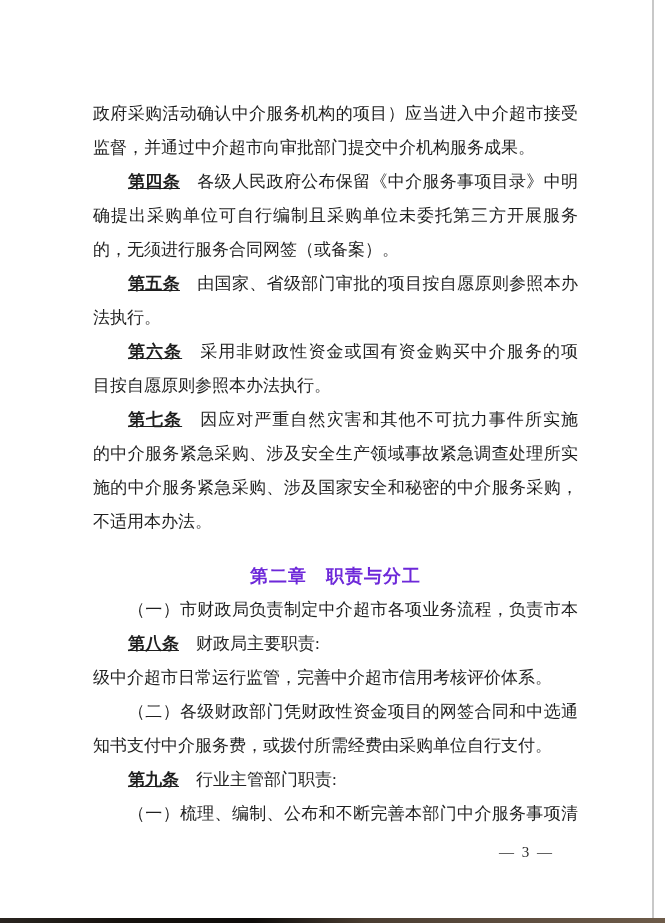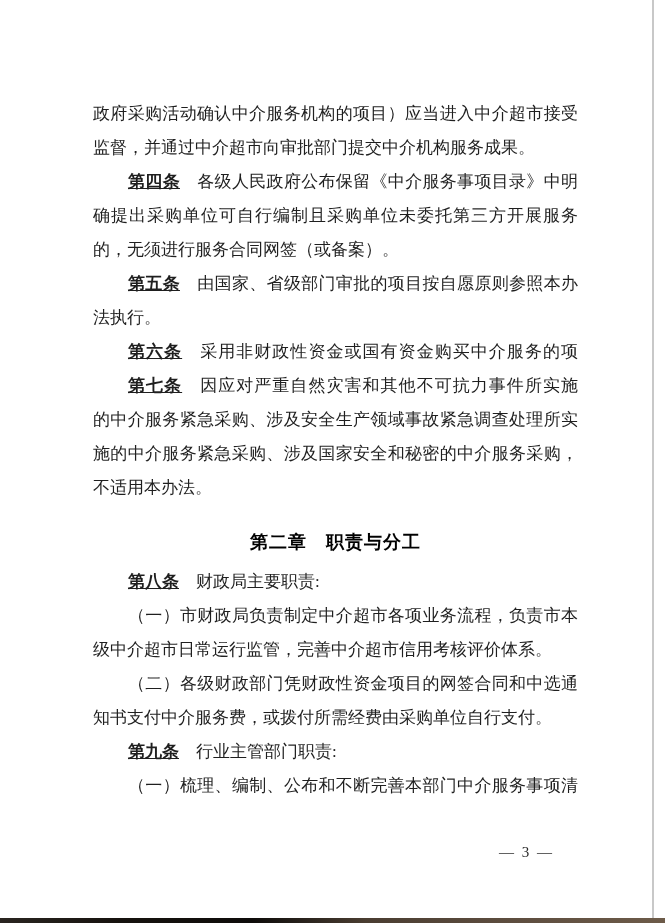--- a/index.html
+++ b/index.html
@@ -38,27 +38,26 @@
   .art{
     font-family:"Liberation Sans","DejaVu Sans",sans-serif;
     font-weight:700;
     font-style:normal;
     text-decoration:underline;
   }
   .chapter-heading{
     height:34px;
     line-height:34px;
     margin-top:20px;
-    margin-bottom:6px;
     text-align:center;
     font-family:"Liberation Sans","DejaVu Sans",sans-serif;
     font-weight:700;
     font-size:18px;
     letter-spacing:1px;
-    color:#000000;
+    color:#6d28d9;
   }
   .page-number{
     position:absolute;
     top:844px;
     right:111px;
     font-size:15px;
     color:#2a2a2a;
     letter-spacing:2px;
   }
   .scan-edge-line{
@@ -88,29 +87,30 @@
   <div class="text-column">
 
     <div class="ln fill">政府采购活动确认中介服务机构的项目）应当进入中介超市接受</div>
     <div class="ln">监督，并通过中介超市向审批部门提交中介机构服务成果。</div>
     <div class="ln indent fill"><b class="art">第四条</b><span>　各级人民政府公布保留《中介服务事项目录》中明</span></div>
     <div class="ln fill">确提出采购单位可自行编制且采购单位未委托第三方开展服务</div>
     <div class="ln">的，无须进行服务合同网签（或备案）。</div>
     <div class="ln indent fill"><b class="art">第五条</b><span>　由国家、省级部门审批的项目按自愿原则参照本办</span></div>
     <div class="ln">法执行。</div>
     <div class="ln indent fill"><b class="art">第六条</b><span>　采用非财政性资金或国有资金购买中介服务的项</span></div>
+    <div class="ln">目按自愿原则参照本办法执行。</div>
     <div class="ln indent fill"><b class="art">第七条</b><span>　因应对严重自然灾害和其他不可抗力事件所实施</span></div>
     <div class="ln fill">的中介服务紧急采购、涉及安全生产领域事故紧急调查处理所实</div>
     <div class="ln fill">施的中介服务紧急采购、涉及国家安全和秘密的中介服务采购，</div>
     <div class="ln">不适用本办法。</div>
 
     <div class="chapter-heading">第二章　职责与分工</div>
 
+    <div class="ln indent fill">（一）市财政局负责制定中介超市各项业务流程，负责市本</div>
     <div class="ln indent"><b class="art">第八条</b><span>　财政局主要职责:</span></div>
-    <div class="ln indent fill">（一）市财政局负责制定中介超市各项业务流程，负责市本</div>
     <div class="ln">级中介超市日常运行监管，完善中介超市信用考核评价体系。</div>
     <div class="ln indent fill">（二）各级财政部门凭财政性资金项目的网签合同和中选通</div>
     <div class="ln">知书支付中介服务费，或拨付所需经费由采购单位自行支付。</div>
     <div class="ln indent"><b class="art">第九条</b><span>　行业主管部门职责:</span></div>
     <div class="ln indent fill">（一）梳理、编制、公布和不断完善本部门中介服务事项清</div>
 
   </div>
 
   <div class="page-number">— 3 —</div>
 

